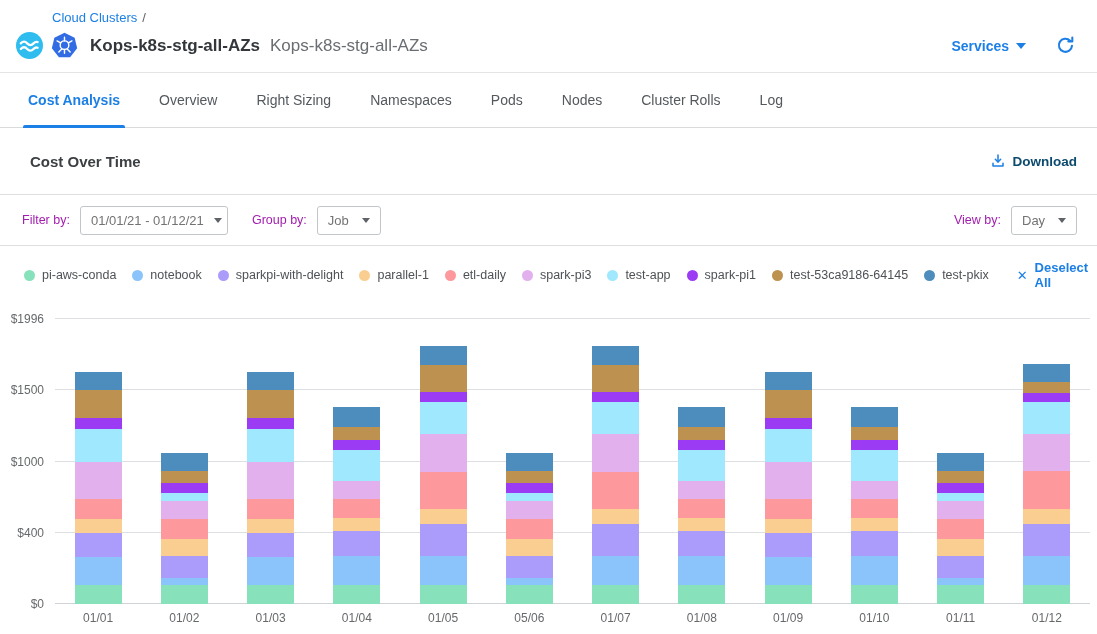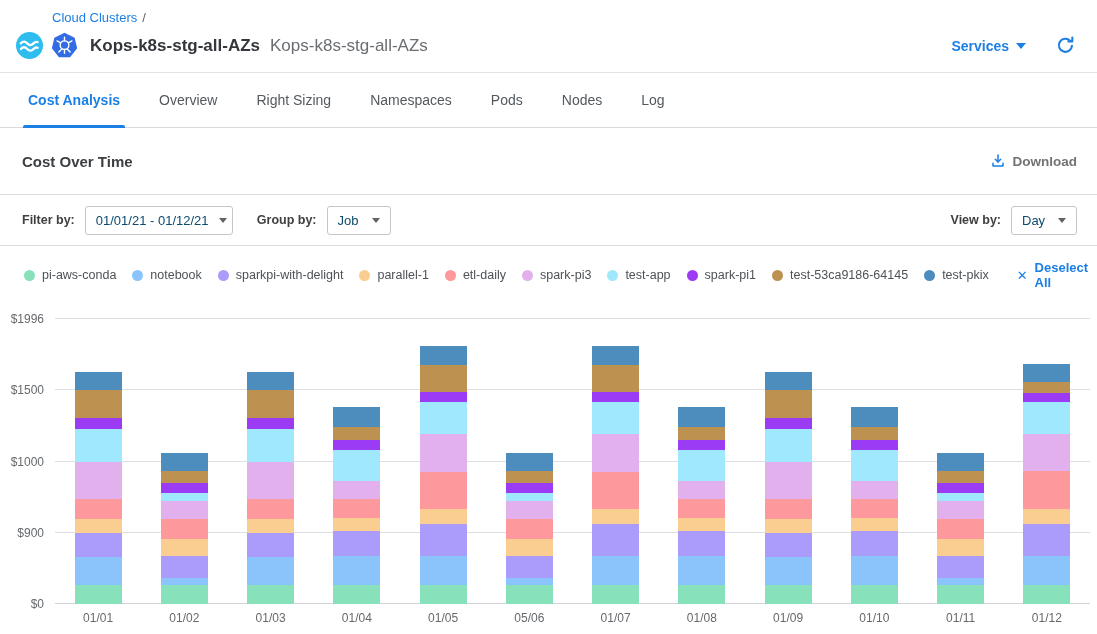--- a/index.html
+++ b/index.html
@@ -24,26 +24,26 @@
   .caret { width: 0; height: 0; border-left: 5px solid transparent; border-right: 5px solid transparent; border-top: 6px solid currentColor; display: inline-block; }
   .caret.small { border-left-width: 4px; border-right-width: 4px; border-top-width: 5px; }
   .refresh { cursor: pointer; display: flex; }
   
   .tabs { display: flex; align-items: stretch; gap: 33px; padding-left: 25px; height: 55px; border-bottom: 1px solid #d9dadc; }
   .tab { display: flex; align-items: center; font-size: 14px; color: #54595e; cursor: pointer; position: relative; padding: 0 3px; white-space: nowrap; }
   .tab.active { color: #1c7fe5; font-weight: bold; }
   .tab.active::after { content: ""; position: absolute; left: -2px; right: -2px; bottom: -1px; height: 3px; background: #1c7fe5; border-radius: 2px 2px 0 0; }
   
   .section-head { display: flex; align-items: center; justify-content: space-between; padding: 0 20px 0 22px; height: 67px; border-bottom: 1px solid #dcdee0; }
-  .section-title { font-size: 15px; font-weight: bold; color: #3c4043; }
-  .download { display: flex; align-items: center; gap: 7px; color: #737373; font-weight: bold; font-size: 13.5px; cursor: pointer; }
+  .section-title { font-size: 15px; font-weight: bold; color: #3c4043; margin-left: 8px; }
+  .download { display: flex; align-items: center; gap: 7px; color: #0c4a6e; font-weight: bold; font-size: 13.5px; cursor: pointer; }
   
   .filter-bar { display: flex; align-items: center; height: 51px; padding: 0 20px 0 22px; border-bottom: 1px solid #dcdee0; }
-  .filter-label { font-weight: bold; font-size: 12.5px; color: #404040; margin-right: 10px; white-space: nowrap; }
-  .select-box { display: flex; align-items: center; justify-content: space-between; gap: 10px; border: 1px solid #c3c6c9; border-radius: 3px; height: 29px; padding: 8px 10px; font-size: 13px; color: #0c4a6e; cursor: pointer; background: #fff; white-space: nowrap; }
+  .filter-label { font-weight: normal; font-size: 12.5px; color: #a21caf; margin-right: 10px; white-space: nowrap; }
+  .select-box { display: flex; align-items: center; justify-content: space-between; gap: 10px; border: 1px solid #c3c6c9; border-radius: 3px; height: 29px; padding: 8px 10px; font-size: 13px; color: #737373; cursor: pointer; background: #fff; white-space: nowrap; }
   .select-box .caret { color: #5f6368; }
   .date-select { width: 148px; margin-right: 24px; }
   .group-select { width: 64px; margin-right: 20px; }
   .view-select { width: 66px; }
   .add-filter-btn { border: 1px solid #1c7fe5; color: #1c7fe5; font-weight: bold; font-size: 13.5px; background: #fff; border-radius: 3px; height: 30px; padding: 0 15px; cursor: pointer; font-family: inherit; }
   .filter-spacer { flex: 1; }
   
   .legend-row { display: flex; align-items: center; padding: 15px 0 0 24px; height: 43px; }
   .legend-item { display: flex; align-items: center; gap: 7px; margin-right: 16px; font-size: 12.5px; color: #4e5256; cursor: pointer; white-space: nowrap; }
   .legend-dot { width: 11px; height: 11px; border-radius: 50%; flex: 0 0 auto; }
@@ -102,20 +102,21 @@
   </div>
 </div>
 
 <div class="tabs">
   <div class="tab active">Cost Analysis</div>
   <div class="tab">Overview</div>
   <div class="tab">Right Sizing</div>
   <div class="tab">Namespaces</div>
   <div class="tab">Pods</div>
   <div class="tab">Nodes</div>
+  <div class="tab">Cluster Rolls</div>
   <div class="tab">Log</div>
 </div>
 
 <div class="section-head">
   <span class="section-title">Cost Over Time</span>
   <span class="download">
     <svg width="16" height="16" viewBox="0 0 24 24" fill="none" stroke="#1c7fe5" stroke-width="2.3" stroke-linecap="round" stroke-linejoin="round">
       <path d="M12 3 v10"></path>
         <path d="M8 9.5 L12 13.6 L16 9.5"></path>
         <path d="M4.5 15.5 v4 h15 v-4"></path>
@@ -190,21 +191,21 @@
     <span class="x">✕</span>
     <span>Deselect All</span>
   </span>
 </div>
 
 <div class="chart-wrap">
   <div style="position:absolute;inset:0;">
       <div class="gridline base" style="bottom: 0%;"></div>
       <span class="ytick" style="bottom: calc(0% - 7px);">$0</span>
       <div class="gridline" style="bottom: 25%;"></div>
-      <span class="ytick" style="bottom: calc(25% - 7px);">$900</span>
+      <span class="ytick" style="bottom: calc(25% - 7px);">$400</span>
       <div class="gridline" style="bottom: 50%;"></div>
       <span class="ytick" style="bottom: calc(50% - 7px);">$1000</span>
       <div class="gridline" style="bottom: 75%;"></div>
       <span class="ytick" style="bottom: calc(75% - 7px);">$1500</span>
       <div class="gridline" style="bottom: 100%;"></div>
       <span class="ytick" style="bottom: calc(100% - 7px);">$1996</span>
       <div class="bars-row">
         <div class="bar-slot">
           <div class="bar">
             <div class="seg" style="height: 6.5%; background: rgb(135, 225, 187);"></div>

